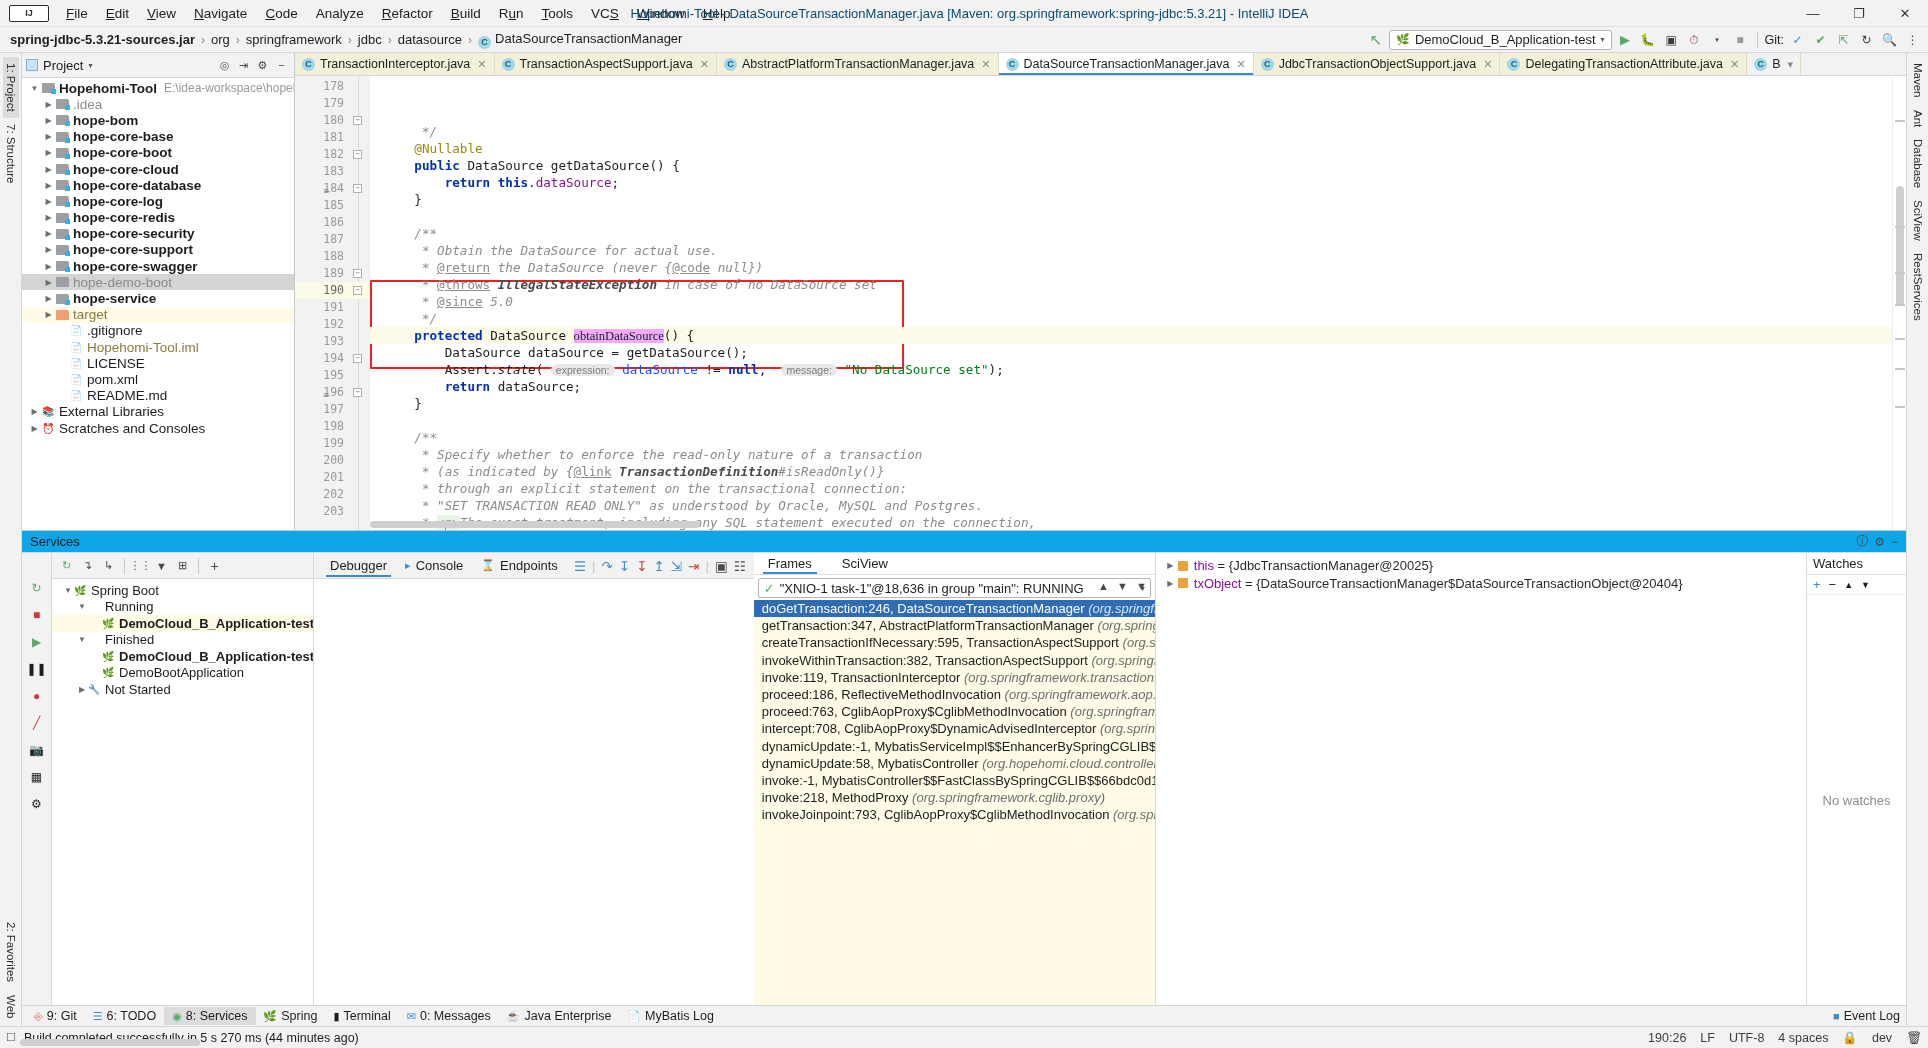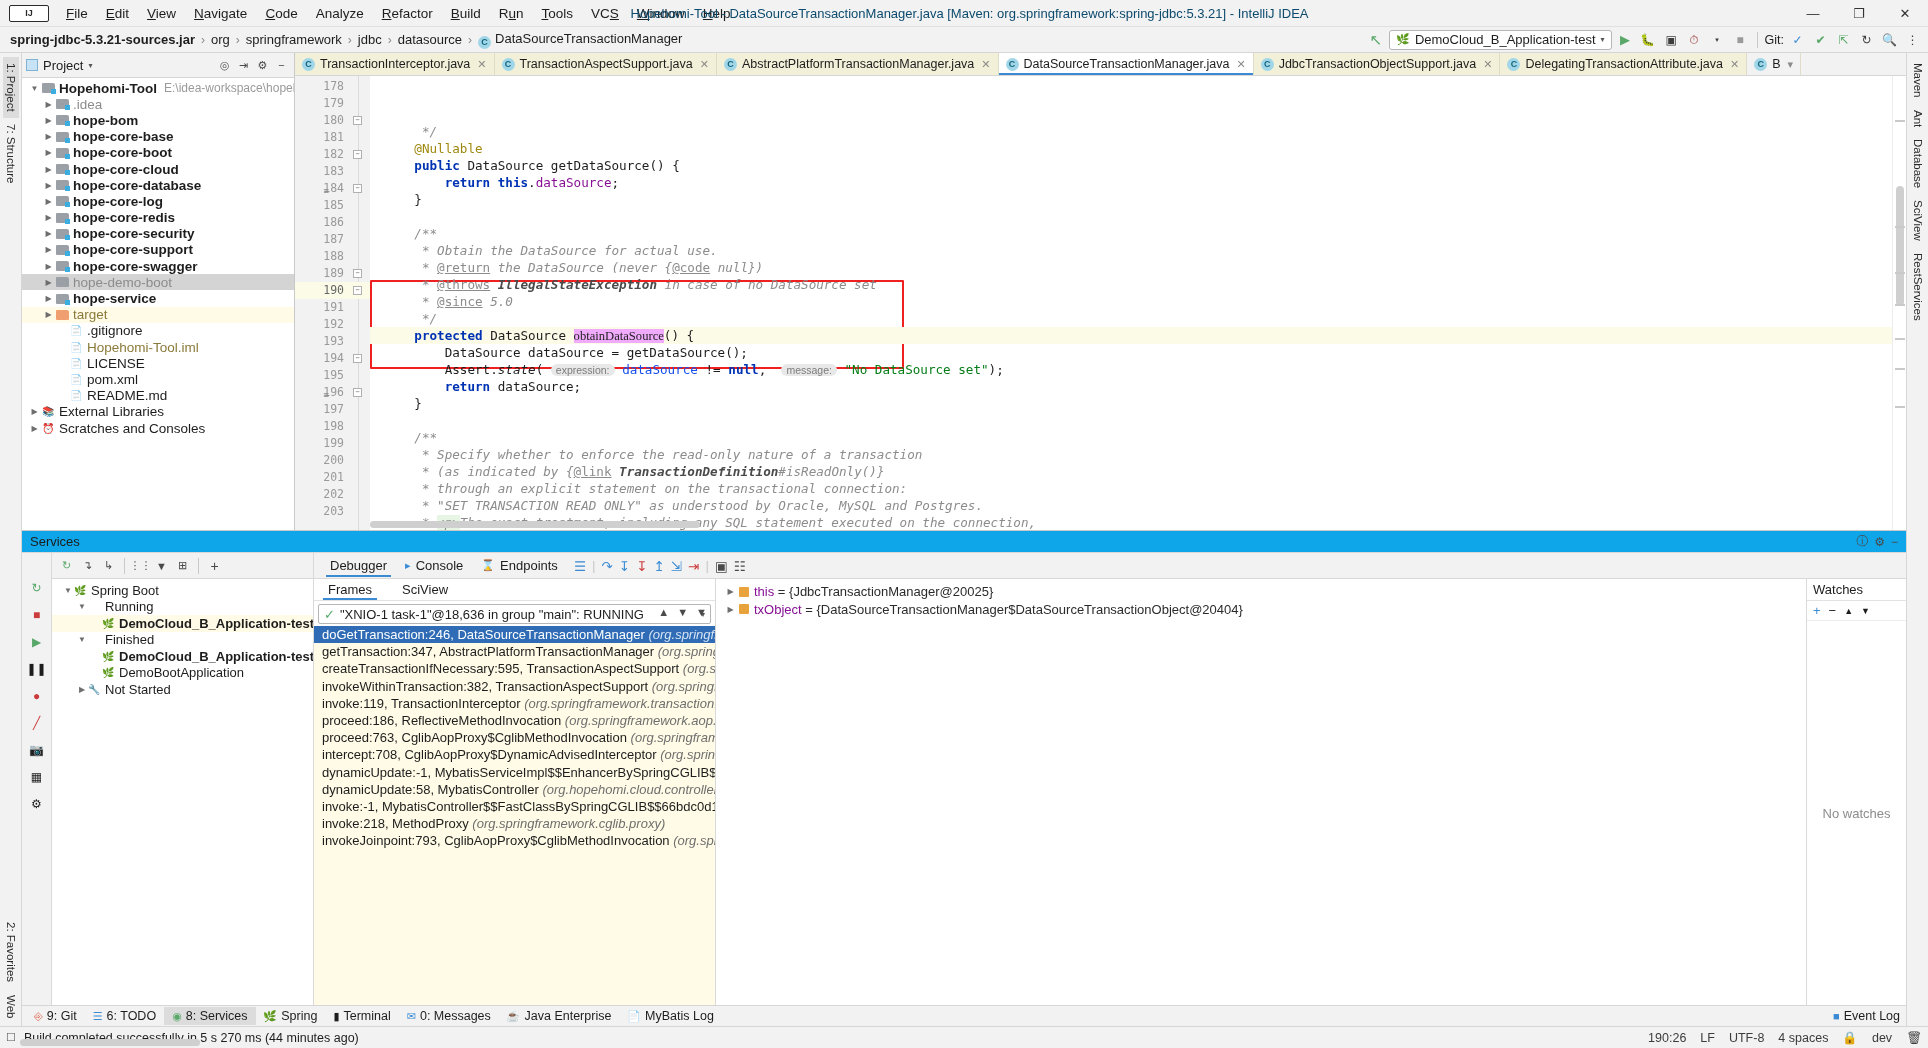--- a/index.html
+++ b/index.html
@@ -199,21 +199,21 @@
     background:#f2f2f2;border-bottom:1px solid #d9d9d9;
   }
   .svc-tree{flex:1;padding-top:3px;font-size:13px;overflow:hidden;}
   .snode{height:16.5px;display:flex;align-items:center;white-space:nowrap;}
   .snode.sel{background:#fffbe6;}
   .sarrow{width:12px;flex:0 0 12px;text-align:center;font-size:8px;color:#6e6e6e;}
   .sic{width:14px;flex:0 0 14px;display:flex;align-items:center;justify-content:center;font-size:10px;margin-right:3px;}
   .leaf-green{color:#59a869;}
   .bold{font-weight:bold;}
 
-  .dbg-col{flex:1;display:flex;flex-direction:column;min-width:0;background:#fff;}
+  .dbg-col{flex:1;display:flex;flex-direction:row;min-width:0;background:#fff;}
   .dbg-tabs{
     height:26px;flex:0 0 26px;display:flex;align-items:center;gap:2px;padding:0 8px;
     background:#f2f2f2;border-bottom:1px solid #d9d9d9;
   }
   .dtab{display:flex;align-items:center;gap:5px;padding:3px 8px;font-size:13px;position:relative;white-space:nowrap;}
   .dtab.active::after{content:"";position:absolute;left:4px;right:4px;bottom:-1px;height:2px;background:#3b8bd4;}
   .dtab-ics{margin-left:6px;display:flex;gap:6px;align-items:center;color:#4a4a4a;}
 
   .dbg-split{flex:1;display:flex;min-height:0;}
   .frames-pane{width:402px;flex:0 0 402px;border-right:1px solid #d9d9d9;display:flex;flex-direction:column;min-height:0;background:#fff;}

